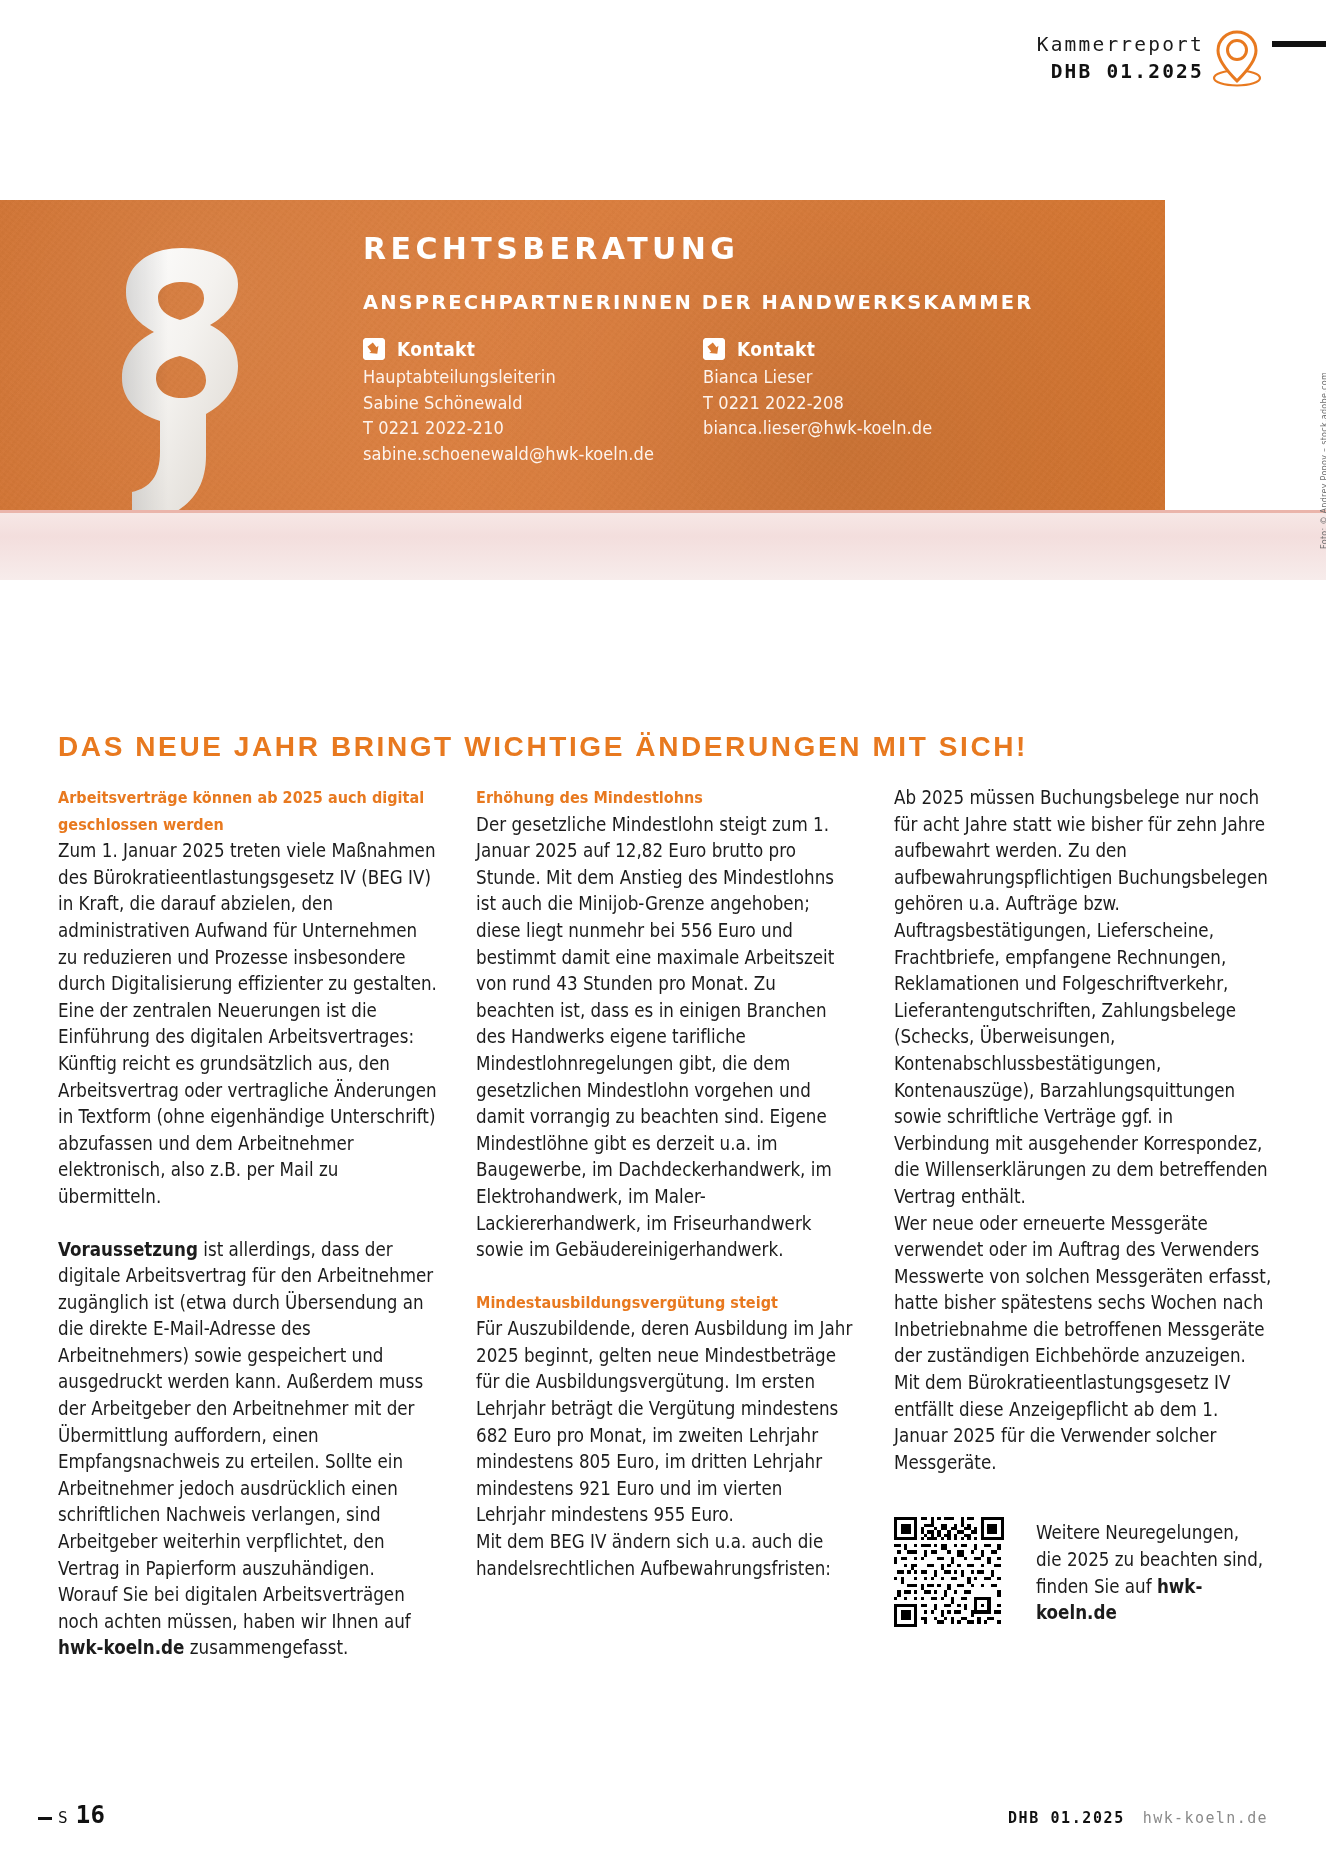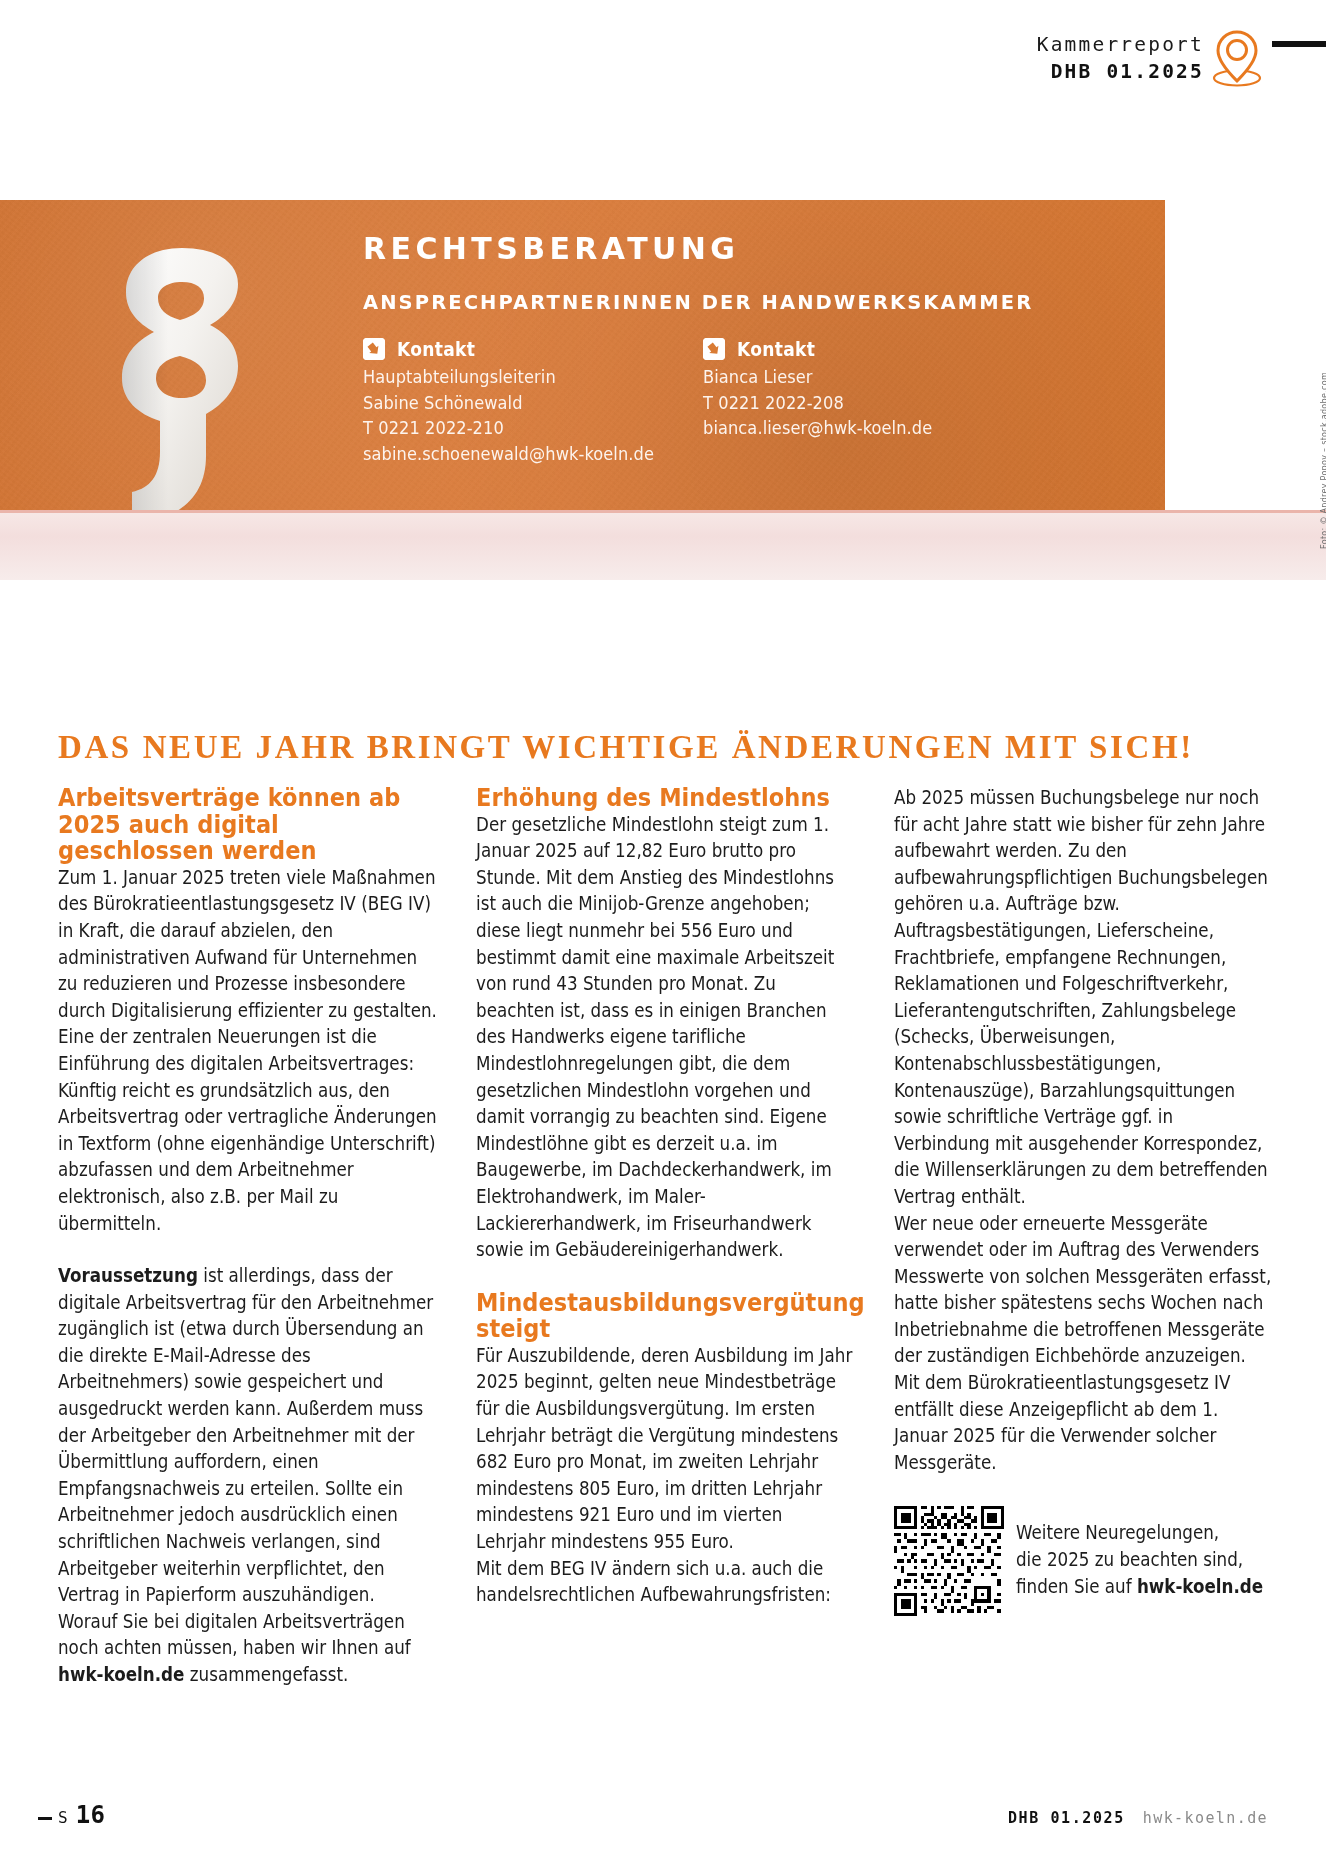--- a/index.html
+++ b/index.html
@@ -190,41 +190,41 @@
     white-space: nowrap;
     z-index: 5;
   }
 
   
   .headline {
     position: absolute;
     left: 58px;
     top: 730px;
     width: 1210px;
-    font-family: Liberation Serif, serif;
-    font-size: 33px;
+    font-family: Liberation Sans, sans-serif;
+    font-size: 28px;
     font-weight: bold;
     letter-spacing: 2.6px;
     color: #e8791f;
     line-height: 34px;
   }
 
   .columns {
     position: absolute;
     left: 58px;
     top: 785px;
     width: 1216px;
     display: flex;
     gap: 39px;
   }
   .col { width: 379px; }
 
   .subhead {
     font-family: "DejaVu Sans Condensed", "DejaVu Sans", sans-serif;
-    font-size: 25px;
+    font-size: 16px;
     font-weight: bold;
     color: #e8791f;
     line-height: 26.6px;
     letter-spacing: 0.05px;
   }
   .subhead + .para { margin-top: 0px; }
 
   .para {
     font-family: "DejaVu Sans Condensed", "DejaVu Sans", sans-serif;
     font-size: 18.6px;
@@ -235,22 +235,22 @@
     hyphens: manual;
   }
   .para.gap { margin-top: 26px; }
   .subhead.gap { margin-top: 26px; }
   .bold-inline { font-weight: bold; }
 
   
   .qr-block {
     margin-top: 30px;
     display: flex;
-    align-items: flex-start;
-    gap: 12px;
+    align-items: flex-end;
+    gap: 32px;
   }
   .qr-code {
     width: 110px; height: 110px;
     flex: 0 0 auto;
     background: #ffffff;
   }
   .qr-caption {
     font-family: "DejaVu Sans Condensed", "DejaVu Sans", sans-serif;
     font-size: 18.6px;
     color: #1c1c1c;

